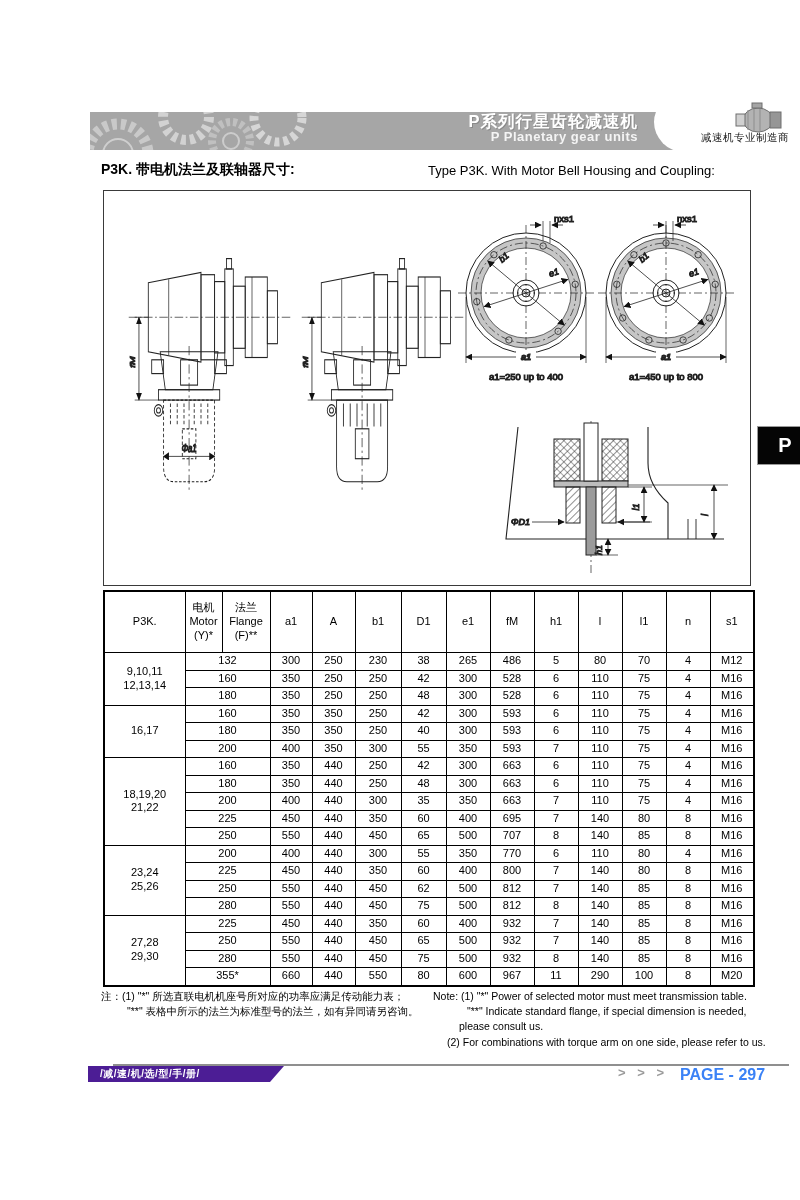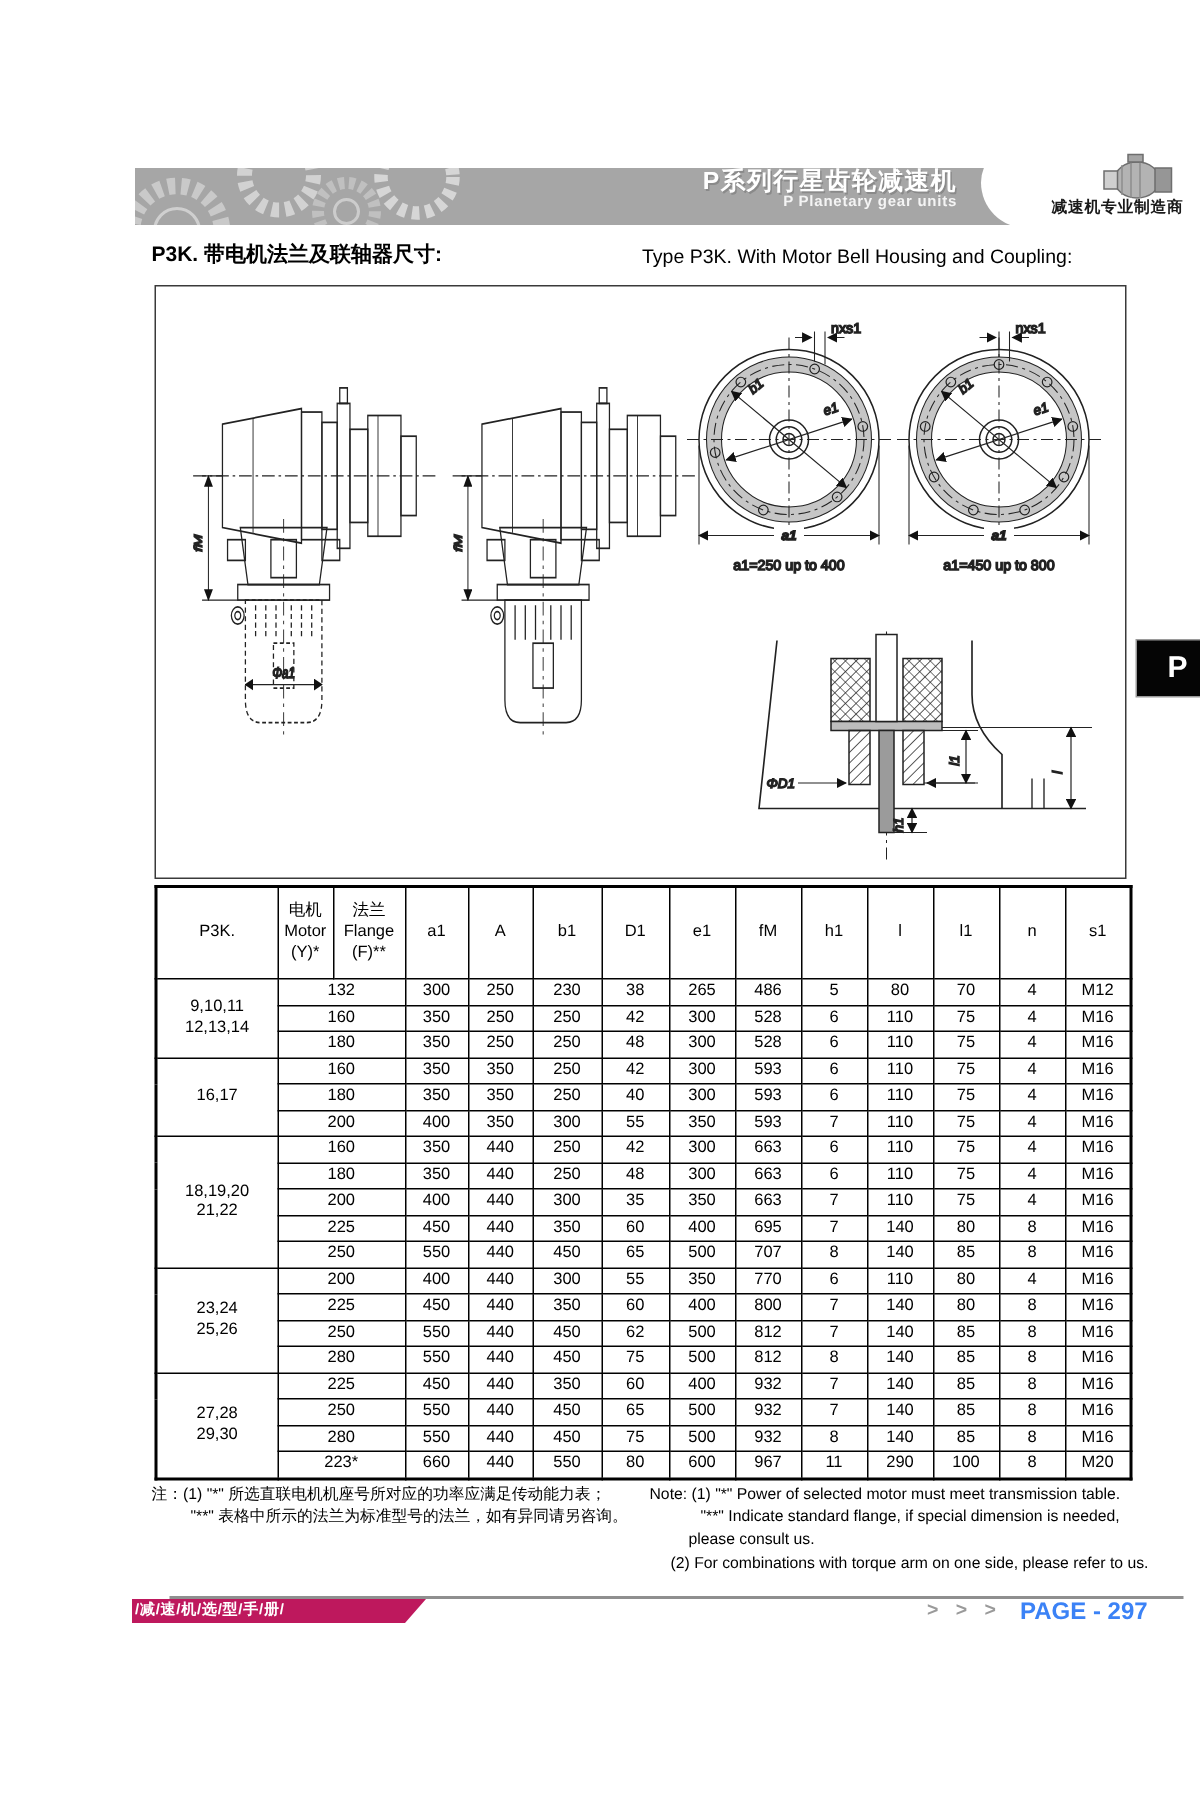--- a/index.html
+++ b/index.html
@@ -4,24 +4,24 @@
 <style>
   html,body{margin:0;padding:0;background:#fff;}
   .page{position:relative;width:800px;height:1200px;background:#ffffff;overflow:hidden;
         font-family:"Liberation Sans",sans-serif;color:#000;margin-left:28px;}
 
   
   .banner{position:absolute;left:62px;top:112px;width:700px;height:38px;background:#a6a6a6;}
   .banner-gears{position:absolute;left:0;top:0;width:235px;height:38px;overflow:hidden;}
   .banner-titles{position:absolute;right:152px;top:1px;text-align:right;line-height:1.05;}
   .banner-title-zh{font-size:16.5px;font-weight:bold;color:#ffffff;letter-spacing:1px;text-shadow:1px 1px 0 #8a8a8a;}
-  .banner-title-en{font-size:10px;font-weight:bold;color:#f4f4f4;letter-spacing:.5px;}
+  .banner-title-en{font-size:13px;font-weight:bold;color:#f4f4f4;letter-spacing:.5px;}
   .banner-badge{position:absolute;right:0;top:-16px;width:136px;height:56px;background:#ffffff;
                 border-radius:34px 0 0 40px;}
-  .badge-text{position:absolute;left:4px;bottom:7px;font-size:10.5px;font-weight:bold;color:#1a1a1a;letter-spacing:.5px;padding-left:43px;}
+  .badge-text{position:absolute;left:4px;bottom:7px;font-size:10.5px;font-weight:normal;color:#1a1a1a;letter-spacing:.5px;padding-left:43px;}
   .badge-img{position:absolute;right:2px;top:2px;}
 
   
   .title-zh{position:absolute;left:73px;top:161px;font-size:14px;font-weight:bold;text-align:right;}
   .title-en{position:absolute;left:400px;top:163px;font-size:13px;font-weight:normal;}
 
   
   .drawing-box{position:absolute;left:75px;top:190px;width:646px;height:394px;border:1.5px solid #3a3a3a;}
   .drawing-box svg text{font-family:"Liberation Sans",sans-serif;}
   .dimlabel{font-size:9px;font-style:italic;fill:#111;}
@@ -46,23 +46,23 @@
   .notes-zh{position:absolute;left:0;top:0;width:324px;}
   .notes-en{position:absolute;left:332px;top:0;width:356px;}
   .notes-zh div:nth-child(2){padding-left:26px;}
   .notes-zh div:nth-child(3){padding-left:14px;}
   .notes-en div:nth-child(2){padding-left:34px;}
   .notes-en div:nth-child(3){padding-left:26px;}
   .notes-en div:nth-child(4){padding-left:14px;}
 
   
   .footer-line{position:absolute;left:85px;top:1064px;width:676px;height:2px;background:#8f8f8f;}
-  .footer-bar{position:absolute;left:60px;top:1066px;width:196px;height:16px;background:#be185d;
+  .footer-bar{position:absolute;left:60px;top:1066px;width:196px;height:16px;background:#4c1d95;
               clip-path:polygon(0 0,100% 0,calc(100% - 14px) 100%,0 100%);
-              color:#fff;font-size:10px;font-weight:bold;line-height:16px;padding-left:2px;
+              color:#fff;font-size:10px;font-weight:bold;line-height:16px;padding-left:12px;
               letter-spacing:.5px;box-sizing:border-box;}
   .footer-arrows{position:absolute;left:590px;top:1065px;color:#9a9a9a;font-weight:bold;
                  font-size:13px;letter-spacing:4px;}
   .footer-page{position:absolute;left:652px;top:1066px;color:#3b82f6;font-weight:bold;font-size:16px;}
 </style>
 </head>
 <body>
 
 <div class="page">
 
@@ -590,21 +590,21 @@
           <td>75</td>
           <td>500</td>
           <td>932</td>
           <td>8</td>
           <td>140</td>
           <td>85</td>
           <td>8</td>
           <td>M16</td>
         </tr>
         <tr>
-          <td colspan="2">223*</td>
+          <td colspan="2">355*</td>
           <td>660</td>
           <td>440</td>
           <td>550</td>
           <td>80</td>
           <td>600</td>
           <td>967</td>
           <td>11</td>
           <td>290</td>
           <td>100</td>
           <td>8</td>

